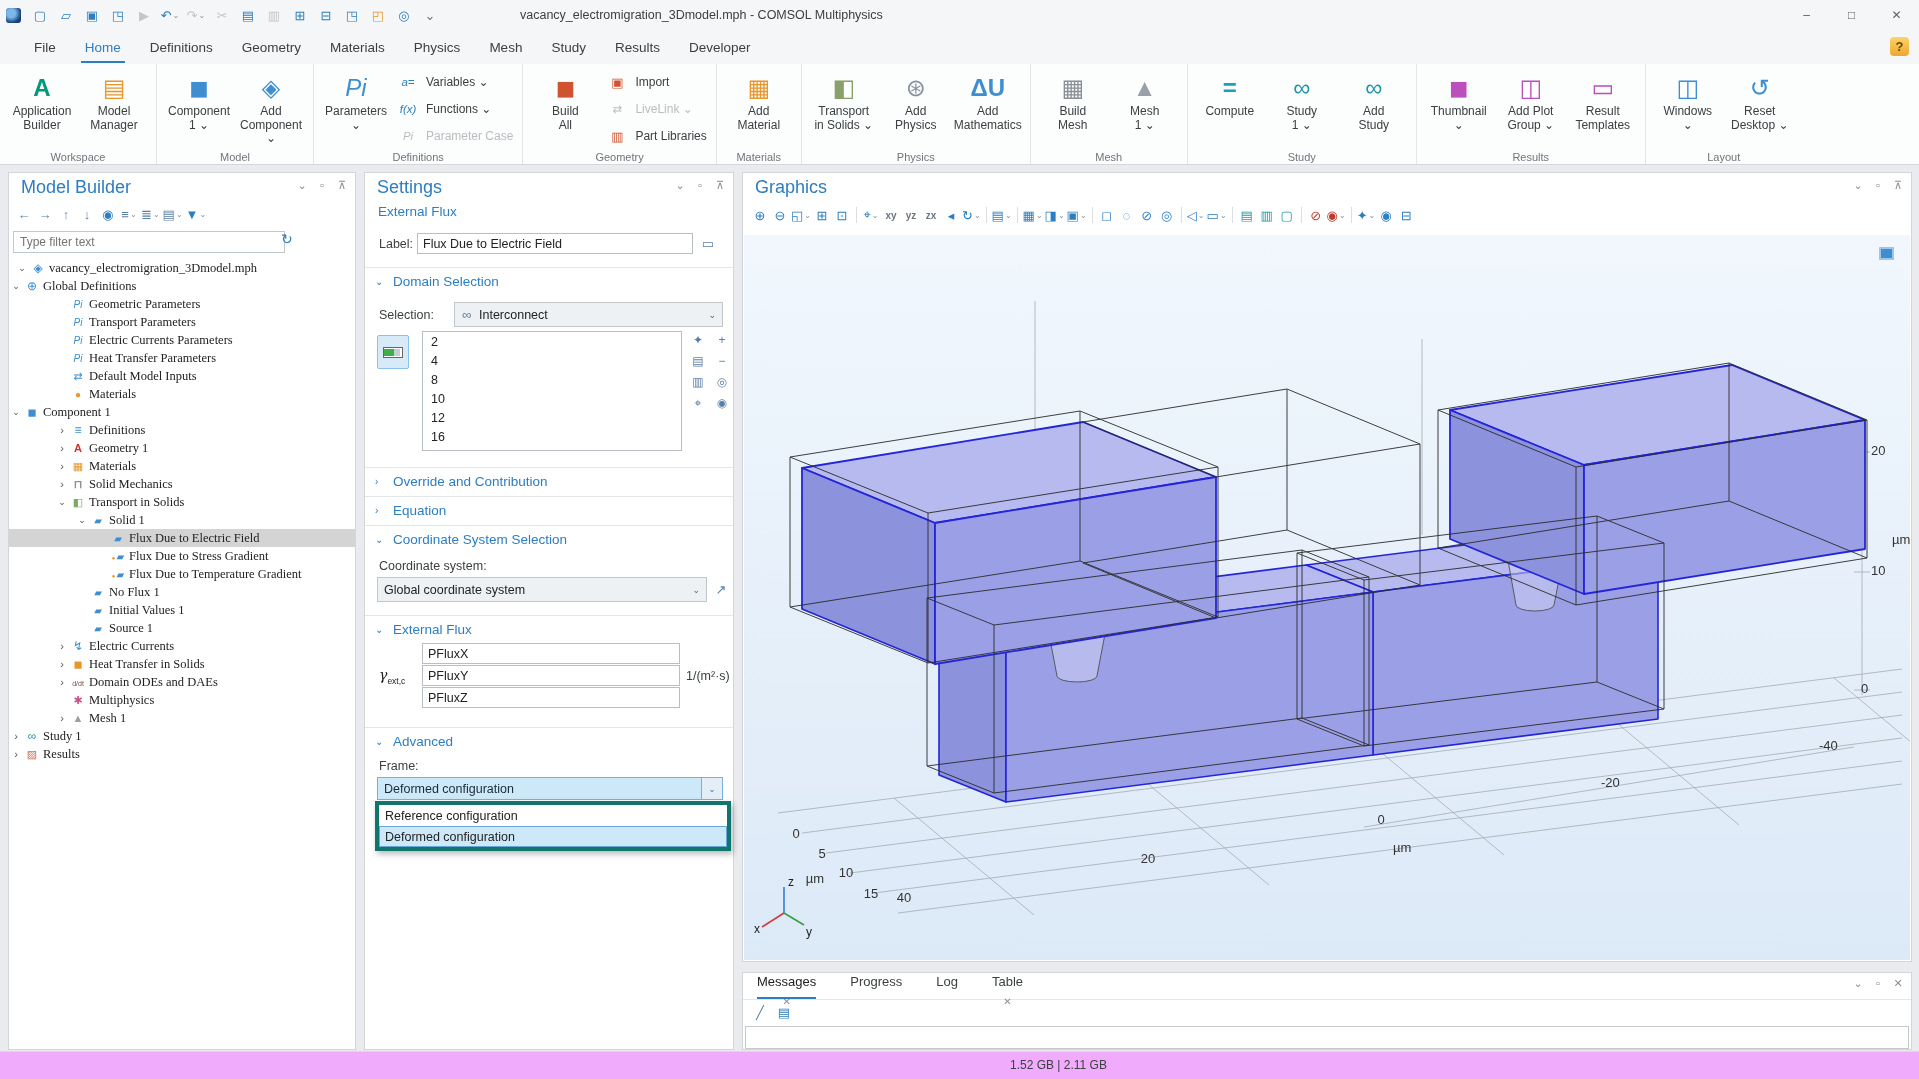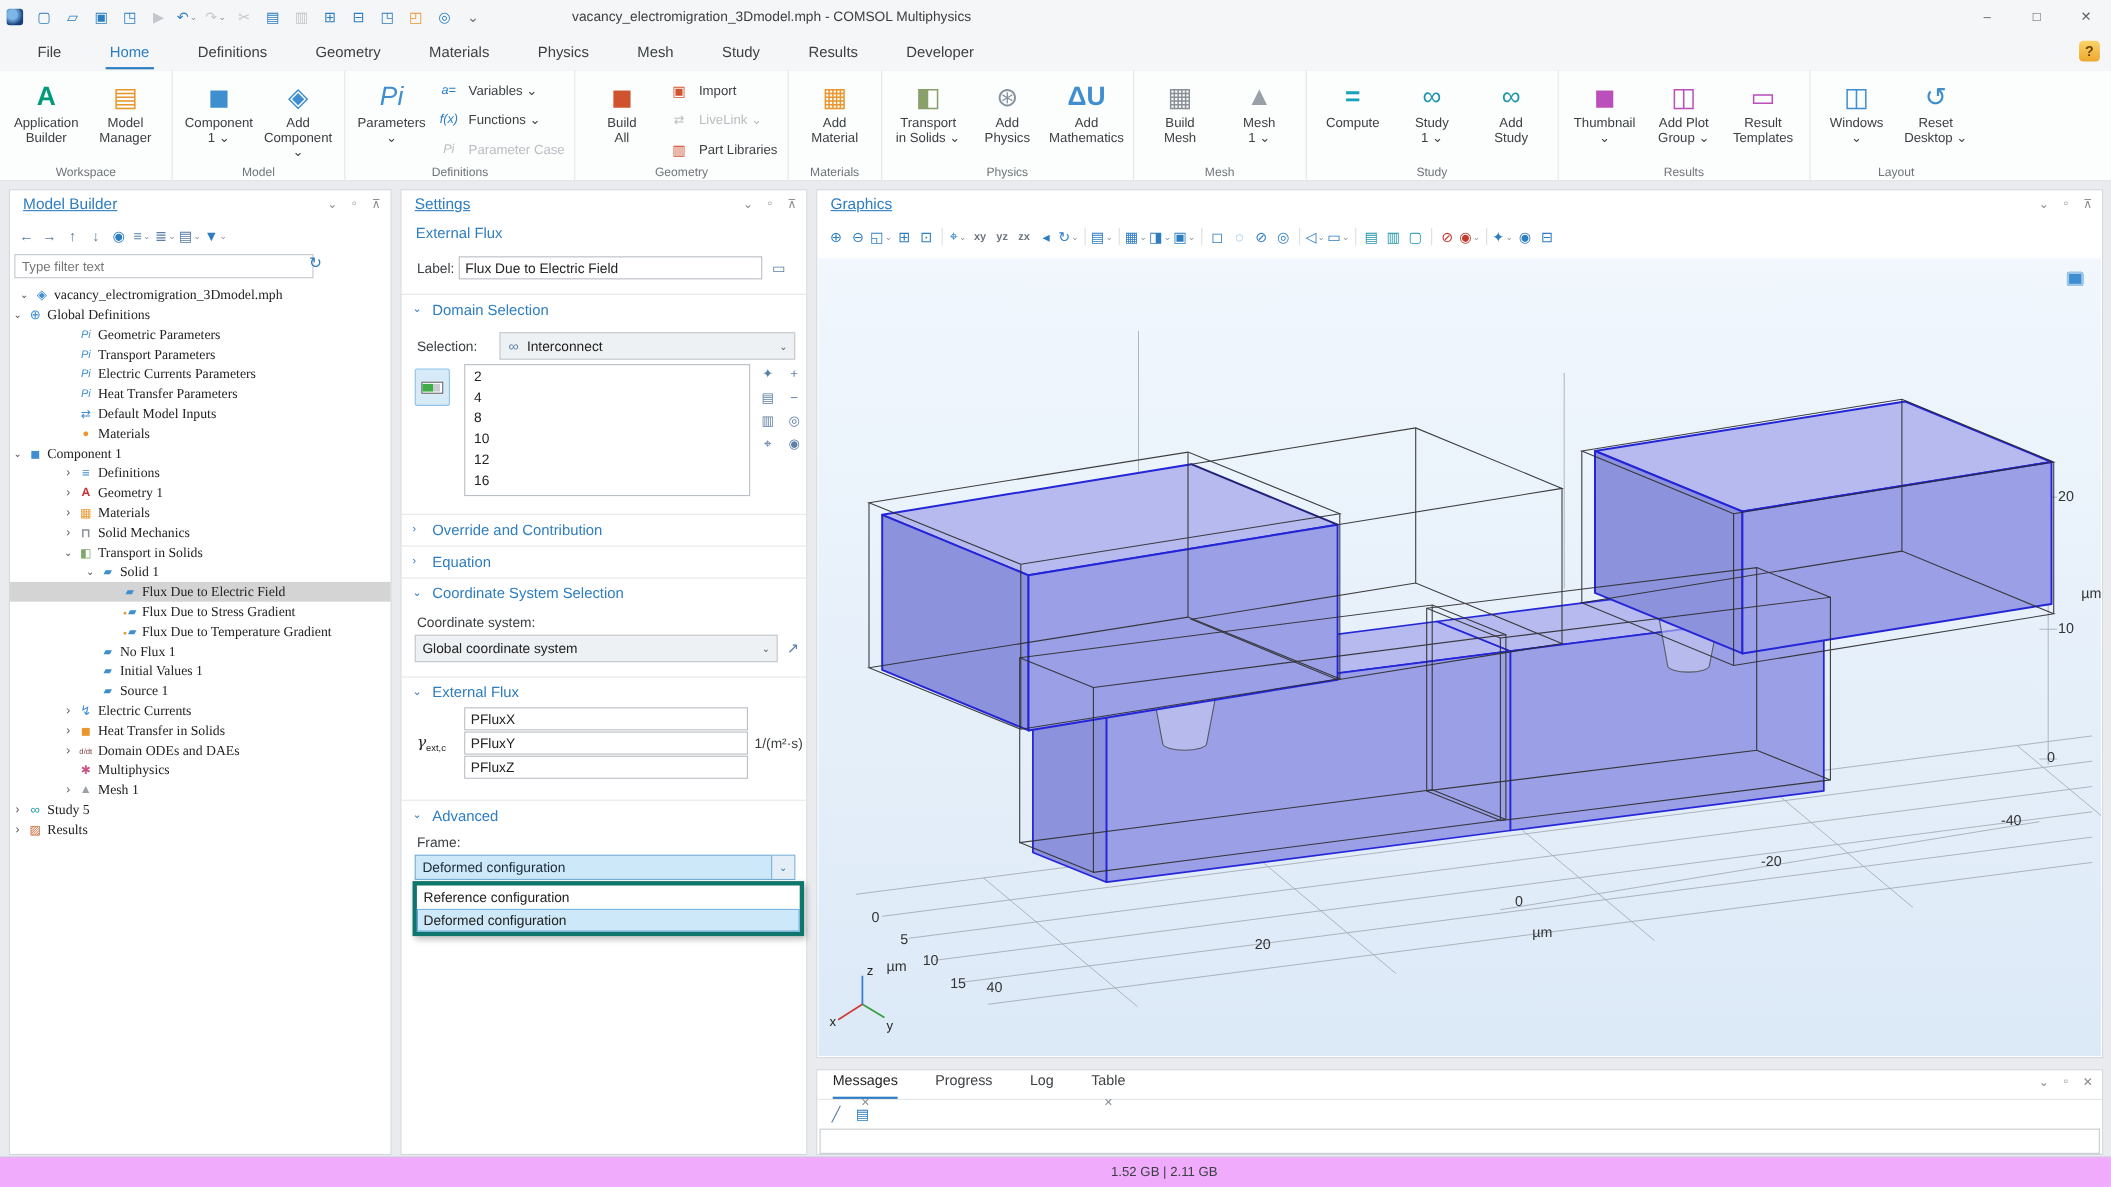--- a/index.html
+++ b/index.html
@@ -14,21 +14,21 @@
         font-size:13px;border-radius:3px;cursor:default;}
   .qbtn[data-tone="blue"]{color:#2d7dc1;} .qbtn[data-tone="gray"]{color:#70757a;}
   .qbtn[data-tone="orange"]{color:#e8962e;} .qbtn[data-tone="disabled"]{color:#c3c7cb;}
   .qbtn[data-dd="true"]::after{content:"⌄";font-size:8px;color:#8a8f94;margin-left:1px;}
   .tb-title{position:absolute;left:520px;top:0;height:30px;display:flex;align-items:center;
             font-size:12.5px;color:#3c4043;}
   .winbtns{position:absolute;right:0;top:0;display:flex;}
   .winbtn{width:45px;height:30px;display:flex;align-items:center;justify-content:center;
           color:#5f6368;font-size:12px;}
   
-  .menubar{height:34px;background:#f5f6f7;display:flex;align-items:flex-end;gap:16px;padding-left:20px;position:relative;}
+  .menubar{height:34px;background:#f5f6f7;display:flex;align-items:flex-end;gap:1px;padding-left:20px;position:relative;}
   .mitem{padding:0 14px;height:34px;display:flex;align-items:center;font-size:13.5px;color:#3c4043;position:relative;}
   .mitem[data-active="true"]{color:#2d7dc1;}
   .mitem[data-active="true"]::after{content:"";position:absolute;left:10px;right:10px;bottom:1px;height:2px;background:#2d7dc1;}
   .help-badge{position:absolute;right:10px;top:7px;width:19px;height:19px;border-radius:4px;
               background:linear-gradient(#fbd46a,#eea72e);color:#6b4300;font-weight:bold;
               display:flex;align-items:center;justify-content:center;font-size:13px;}
   
   .ribbon{height:100px;background:#fcfdfd;border-bottom:1px solid #d5d8db;display:flex;align-items:stretch;}
   .rgroup{position:relative;border-right:1px solid #e3e6e9;padding:5px 7px 15px 7px;display:flex;gap:2px;}
   .rglabel{position:absolute;bottom:1px;left:0;right:0;text-align:center;font-size:11px;color:#70757a;}
@@ -47,21 +47,21 @@
   .ri-math{color:#3e8ed0;font-size:16px;font-weight:bold;} .ri-bmesh{color:#8a8f98;}
   .ri-mesh{color:#9aa0a8;} .ri-comp2{color:#17a2b8;font-weight:bold;font-size:28px;}
   .ri-study{color:#2196a8;font-size:22px;} .ri-mag{color:#bb4fbb;} .ri-win{color:#3e8ed0;}
   
   .main{position:absolute;top:165px;left:0;right:0;bottom:27px;background:#e9ebee;}
   .panel{position:absolute;background:#fff;border:1px solid #d2d6da;box-sizing:border-box;}
   #p-modelbuilder{left:8px;top:7px;width:348px;height:878px;}
   #p-settings{left:364px;top:7px;width:370px;height:878px;}
   #p-graphics{left:742px;top:7px;width:1170px;height:790px;}
   #p-messages{left:742px;top:807px;width:1170px;height:78px;}
-  .ptitle{position:absolute;left:12px;top:4px;font-size:14px;color:#2d7dc1;text-decoration:underline;}
+  .ptitle{position:absolute;left:12px;top:4px;font-size:18px;color:#2d7dc1;}
   .pcorner{position:absolute;right:6px;top:6px;display:flex;gap:6px;}
   .pcic{color:#8a8f94;font-size:11px;width:14px;text-align:center;}
   
   .mb-toolbar{position:absolute;left:6px;top:32px;display:flex;gap:3px;align-items:center;}
   .tbico{min-width:18px;height:18px;display:flex;align-items:center;justify-content:center;
          color:#5b7fa6;font-size:13px;}
   .tbico[data-tone="blue"]{color:#2d7dc1;} .tbico[data-tone="teal"]{color:#2196a8;}
   .tbico[data-tone="red"]{color:#c0392b;} .tbico[data-tone="gray"]{color:#6d7680;font-size:10px;font-weight:bold;}
   .tbico[data-dd="true"]::after{content:"⌄";font-size:8px;color:#8a8f94;margin-left:1px;}
   .tbico[data-type="sep"]{width:1px;min-width:1px;height:16px;background:#dcdfe2;margin:0 3px;}
@@ -516,21 +516,21 @@
           <span class="tlabel">Multiphysics</span>
         </div>
         <div class="trow" data-depth="2">
           <span class="arr" data-arrow="closed"></span>
           <span class="ticon" data-icon="mesh"></span>
           <span class="tlabel">Mesh 1</span>
         </div>
         <div class="trow" data-depth="1">
           <span class="arr" data-arrow="closed"></span>
           <span class="ticon" data-icon="study"></span>
-          <span class="tlabel">Study 5</span>
+          <span class="tlabel">Study 1</span>
         </div>
         <div class="trow" data-depth="1">
           <span class="arr" data-arrow="closed"></span>
           <span class="ticon" data-icon="results"></span>
           <span class="tlabel">Results</span>
         </div>
       </div>
   </div>
 
   <div class="panel" id="p-settings">

